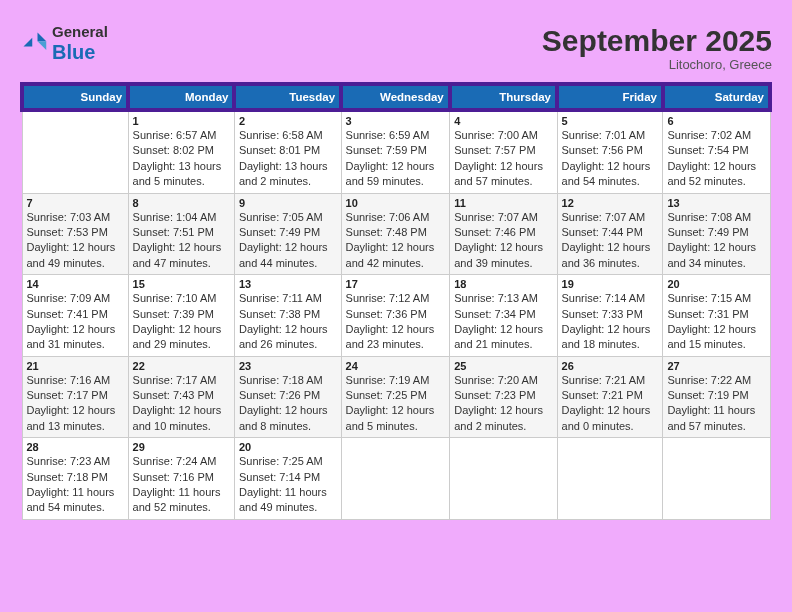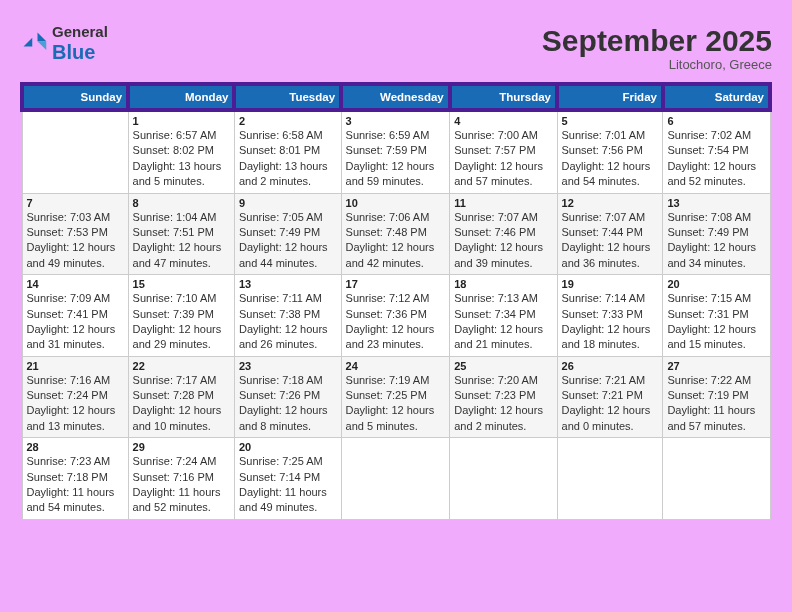--- a/index.html
+++ b/index.html
@@ -279,28 +279,28 @@
             <div class="day-info">Sunrise: 7:15 AM
 Sunset: 7:31 PM
 Daylight: 12 hours
 and 15 minutes.</div>
           </td>
         </tr>
         <tr>
           <td>
             <span class="day-num">21</span>
             <div class="day-info">Sunrise: 7:16 AM
-Sunset: 7:24 PM
+Sunset: 7:17 PM
 Daylight: 12 hours
 and 13 minutes.</div>
           </td>
           <td>
             <span class="day-num">22</span>
             <div class="day-info">Sunrise: 7:17 AM
-Sunset: 7:28 PM
+Sunset: 7:43 PM
 Daylight: 12 hours
 and 10 minutes.</div>
           </td>
           <td>
             <span class="day-num">23</span>
             <div class="day-info">Sunrise: 7:18 AM
 Sunset: 7:26 PM
 Daylight: 12 hours
 and 8 minutes.</div>
           </td>

